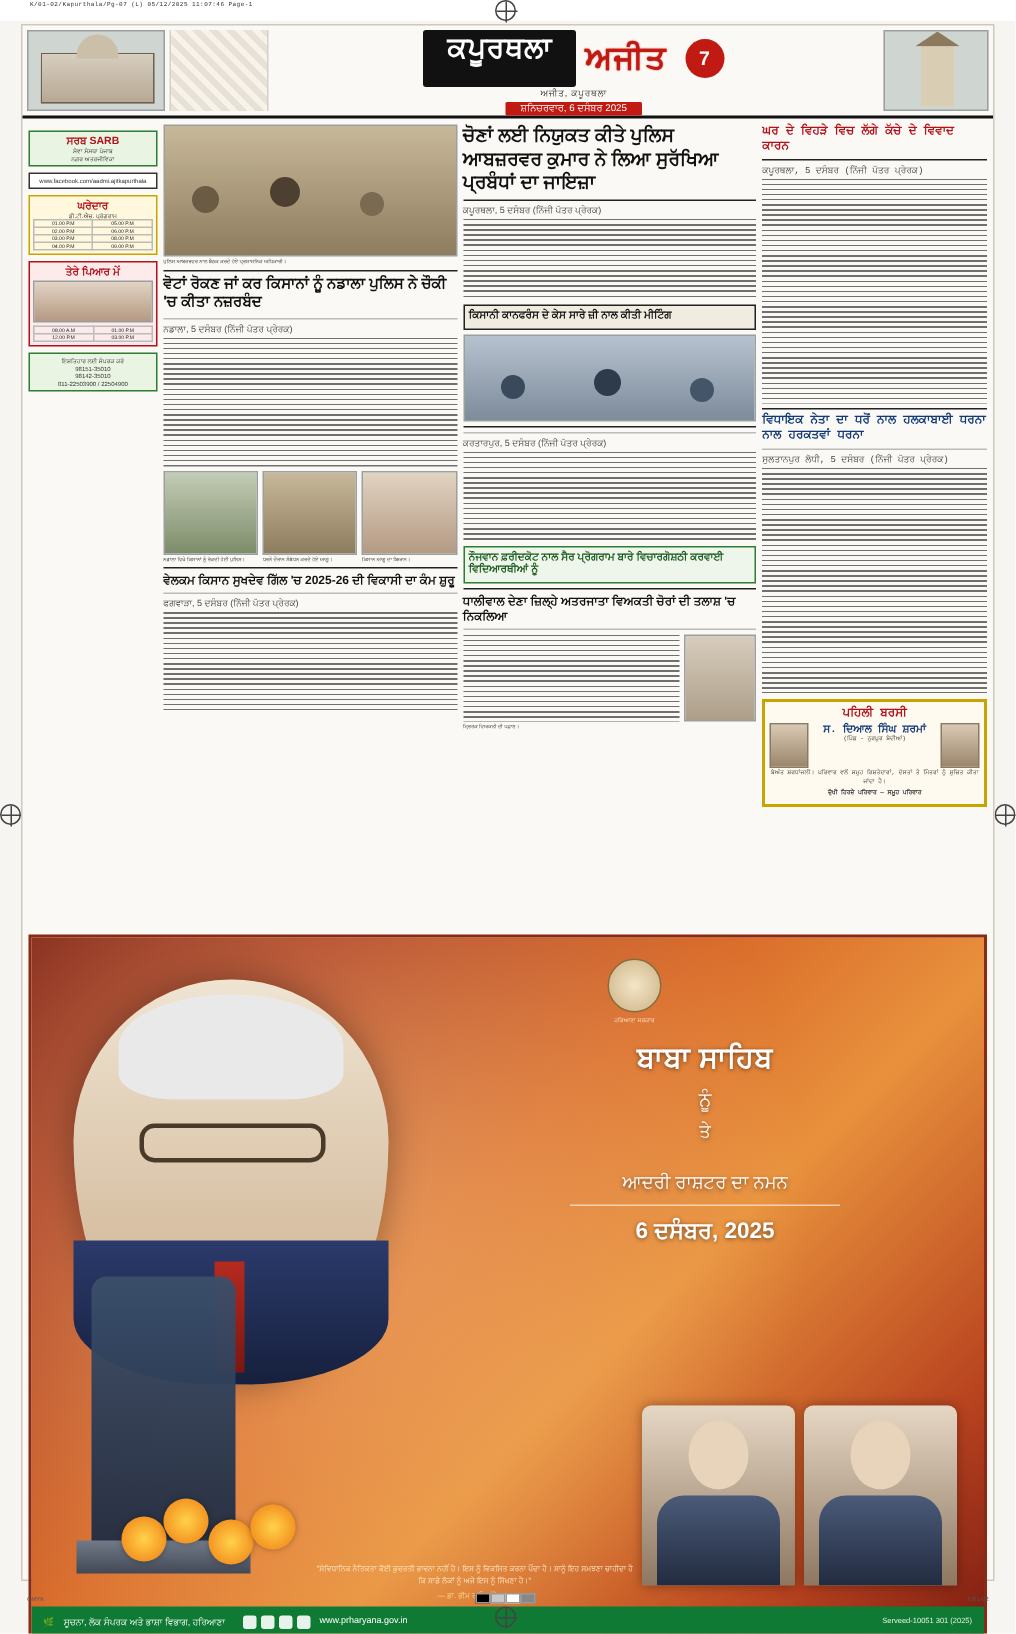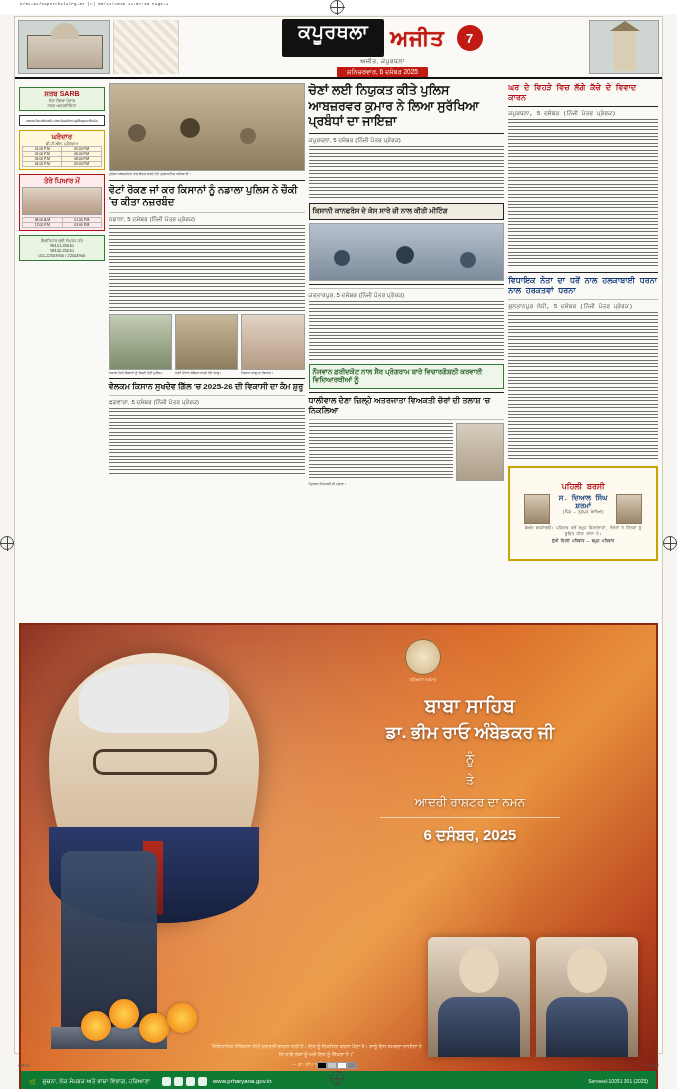--- a/index.html
+++ b/index.html
@@ -207,21 +207,21 @@
   }
   .ad-main-text {
     position:absolute; right:26px; top:70px; width:320px; text-align:center; color:#fff;
     text-shadow:0 1px 3px rgba(0,0,0,.5);
   }
   .ad-line1 { font-size:19px; font-weight:bold; letter-spacing:.5px; }
   .ad-line2 { font-size:17px; font-weight:bold; margin-top:6px; }
   .ad-line3 { font-size:13px; margin-top:8px; }
   .ad-line4 { font-size:20px; font-weight:bold; color:#ffe9a8; margin-top:8px; }
   .ad-line5 { font-size:12px; margin-top:6px; }
-  .ad-line6 { font-size:12px; margin-top:8px; }
+  .ad-line6 { font-size:12px; margin-top:20px; }
   .ad-divider { margin:8px auto 0; width:180px; height:1px; background:rgba(255,255,255,.6); }
   .ad-date { font-size:15px; font-weight:bold; margin-top:8px; color:#fff; }
   .leaders {
     position:absolute; right:18px; bottom:34px; width:210px; height:130px;
     display:flex; gap:6px; align-items:flex-end;
   }
   .leader {
     flex:1; height:120px; border-radius:6px 6px 0 0;
     background:linear-gradient(#e6d7c4,#8d7760); position:relative; overflow:hidden;
     box-shadow:0 0 8px rgba(0,0,0,.35);
@@ -240,21 +240,21 @@
     background:#0f7a33; color:#fff; display:flex; align-items:center;
     padding:0 8px; font-size:6px; gap:6px;
   }
   .social { display:flex; gap:3px; margin-left:6px; }
   .social i {
     width:9px; height:9px; border-radius:2px; display:inline-block;
     background:#fff; opacity:.9;
   }
   .adfooter .right { margin-left:auto; font-size:5px; opacity:.9; }
 
-  .pb-box { border:2px solid #c9a400; background:#fffaf0; padding:14px; }
+  .pb-box { border:2px solid #c9a400; background:#fffaf0; padding:3px; }
   .pb-title { color:#b3121a; font-weight:bold; font-size:8px; text-align:center; }
   .pb-name { font-weight:bold; font-size:7px; text-align:center; color:#123a7a; }
   .pb-small { font-size:4px; text-align:center; color:#333; line-height:1.4; }
   .pb-avatars { display:flex; justify-content:space-between; margin-top:2px; }
   .pb-av { width:26px; height:30px; background:linear-gradient(#d9c9b4,#9b866c); border:1px solid #8a7a60; }
 
   .footstrip {
     position:absolute; left:14px; bottom:18px; width:649px; height:12px;
     display:flex; align-items:center; justify-content:space-between;
     font-size:4px; color:#555; padding:0 4px;
@@ -463,21 +463,20 @@
 
       <div class="flowers">
         <i style="left:0;top:14px"></i>
         <i style="left:28px;top:2px"></i>
         <i style="left:58px;top:16px"></i>
         <i style="left:86px;top:6px"></i>
       </div>
 
       <div class="ad-main-text">
         <div class="ad-line1">ਬਾਬਾ ਸਾਹਿਬ</div>
-        <div class="ad-line2">ਡਾ. ਭੀਮ ਰਾਓ ਅੰਬੇਡਕਰ ਜੀ</div>
         <div class="ad-line3">ਨੂੰ</div>
         <div class="ad-line5">ਤੇ</div>
         <div class="ad-line6">ਆਦਰੀ ਰਾਸ਼ਟਰ ਦਾ ਨਮਨ</div>
         <div class="ad-divider"></div>
         <div class="ad-date">6 ਦਸੰਬਰ, 2025</div>
       </div>
 
       <div class="quote-box">
         <div>"ਸੰਵਿਧਾਨਿਕ ਨੈਤਿਕਤਾ ਕੋਈ ਕੁਦਰਤੀ ਭਾਵਨਾ ਨਹੀਂ ਹੈ। ਇਸ ਨੂੰ ਵਿਕਸਿਤ ਕਰਨਾ ਪੈਂਦਾ ਹੈ। ਸਾਨੂੰ ਇਹ ਸਮਝਣਾ ਚਾਹੀਦਾ ਹੈ ਕਿ ਸਾਡੇ ਲੋਕਾਂ ਨੂੰ ਅਜੇ ਇਸ ਨੂੰ ਸਿੱਖਣਾ ਹੈ।"</div>
         <div class="quote-attr">— ਡਾ. ਭੀਮ ਰਾਓ ਅੰਬੇਡਕਰ</div>

